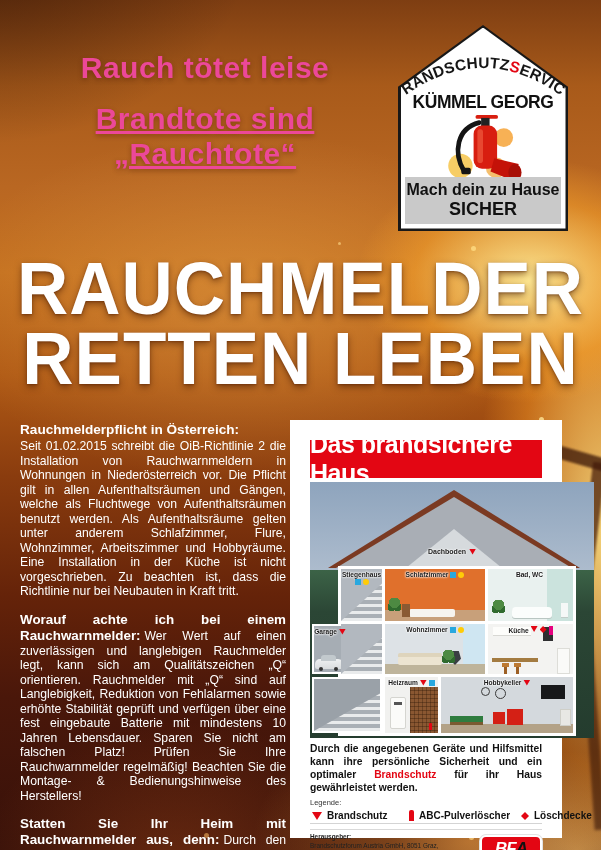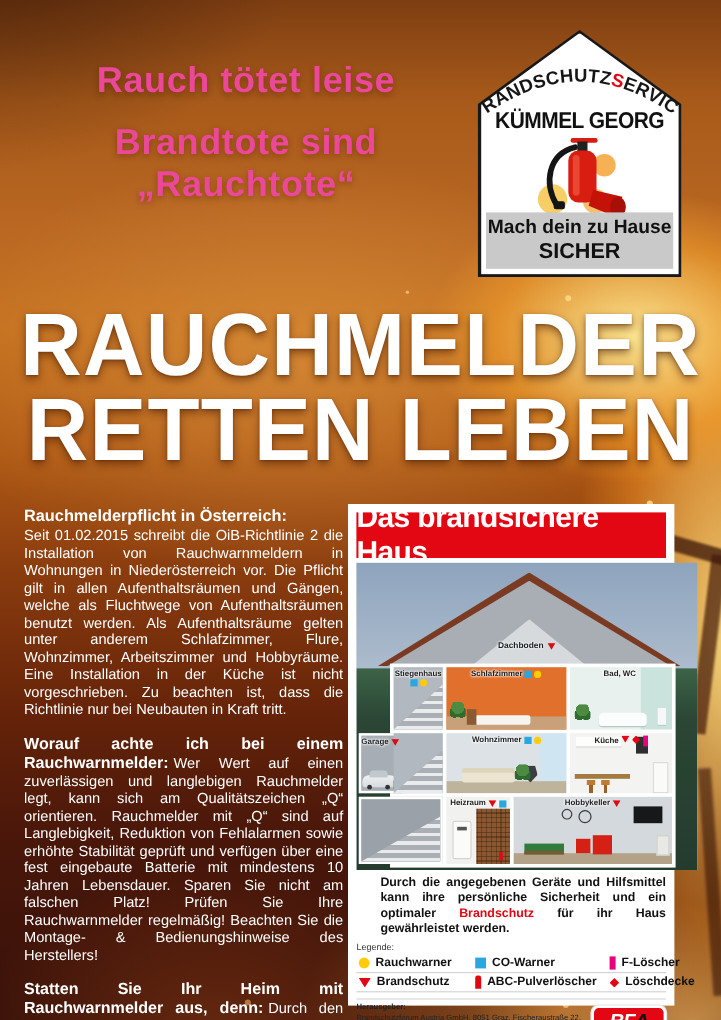--- a/index.html
+++ b/index.html
@@ -25,21 +25,21 @@
   .embers { left:0; top:0; width:3px; height:3px; border-radius:50%;
     box-shadow:472px 247px 0 1px rgba(255,220,130,.8), 515px 300px 0 0 rgba(255,200,110,.7),
     540px 418px 0 1px rgba(255,230,150,.8), 560px 520px 0 0 rgba(255,190,90,.6),
     120px 648px 0 0 rgba(255,170,80,.5), 205px 834px 0 1px rgba(255,190,100,.55),
     470px 836px 0 1px rgba(255,215,130,.7), 338px 242px 0 0 rgba(255,220,140,.6); }
 
   
   .tagline { position:absolute; z-index:2; left:30px; top:50px; width:350px; text-align:center;
     color:#ec4899; font-weight:bold; text-shadow:0 2px 5px rgba(80,30,0,.45); }
   .tagline p { font-size:30px; line-height:1.17; letter-spacing:.5px; }
-  .tagline .t2 { margin-top:16px; }
+  .tagline .t2 { margin-top:16px;text-decoration:underline; }
 
   
   .badge { position:absolute; z-index:2; right:33px; top:25px; width:170px; height:206px;
     clip-path:polygon(0 30%,50% 0,100% 30%,100% 100%,0 100%); background:#181818; }
   .badge-inner { position:absolute; inset:2.5px; clip-path:polygon(0 30%,50% 0,100% 30%,100% 100%,0 100%); background:#fff; }
   .badge svg.arc { position:absolute; left:3px; top:12px; width:164px; height:60px; }
   .badge .owner { position:absolute; top:66px; left:0; right:0; text-align:center; font-size:19px;
     font-weight:bold; color:#111; transform:scaleX(.92); letter-spacing:-.5px; }
   .badge svg.exting { position:absolute; left:38px; top:88px; width:94px; height:70px; }
   .badge .slogan { position:absolute; left:7px; right:7px; bottom:7px; height:47px; background:#c9c9c9;
@@ -54,21 +54,21 @@
 
   
   .leftcol { position:absolute; z-index:2; left:20px; top:422px; width:266px; color:#fff; }
   .leftcol h3 { font-size:13.6px; font-weight:bold; margin-bottom:2px; }
   .leftcol p { font-size:12.2px; line-height:1.19; text-align:justify; }
   .leftcol .art { margin-bottom:13px; }
   .inline-head { font-size:13.4px; font-weight:bold; margin-right:4px; }
 
   
   .panel { position:absolute; z-index:2; left:290px; top:420px; width:272px; height:418px;
-    background:#fff; padding:7px; }
+    background:#fff; padding:20px; }
   .panel-title { background:#e30613; color:#fff; font-weight:bold; font-size:25px; height:38px;
     display:flex; align-items:center; justify-content:center; letter-spacing:-.5px; }
 
   
   .scene { position:relative; width:284px; height:256px; margin-top:4px; overflow:hidden;
     background:linear-gradient(180deg,#8ea4bd 0%,#b6c3d2 45%,#cfd8e0 70%); }
   .ground { position:absolute; left:0; right:0; top:88px; bottom:0;
     background:linear-gradient(180deg,#3c6347 0%,#2b4635 25%,#243c2e 100%); }
   .roof-outer { position:absolute; left:18px; top:8px; width:252px; height:78px;
     clip-path:polygon(50% 0,100% 100%,0 100%); background:#7b3a22; }
@@ -153,21 +153,21 @@
   .pool { position:absolute; left:9px; bottom:8px; width:33px; height:9px; background:#2e7c3e; border-bottom:3px solid #7a5a30; }
   .chair { position:absolute; background:#d42015; }
   .c1 { left:52px; bottom:9px; width:12px; height:12px; } .c2 { left:66px; bottom:8px; width:16px; height:16px; }
   .tv { position:absolute; right:8px; top:8px; width:24px; height:14px; background:#17181a; }
   .shelf { position:absolute; right:2px; bottom:7px; width:11px; height:17px; background:#e8e8e4; border:1px solid #cfcfc8; }
   .bike { position:absolute; left:40px; top:10px; width:9px; height:9px; border:1px solid #3a3a3a; border-radius:50%;
     box-shadow:11px 0 0 -1px rgba(0,0,0,0), 0 0 0 0 rgba(0,0,0,0); }
   .bike::after { content:""; position:absolute; left:13px; top:0; width:9px; height:9px; border:1px solid #3a3a3a; border-radius:50%; }
 
   
-  .caption { margin-top:5px; font-size:10.3px; font-weight:bold; line-height:1.25; color:#111; text-align:justify;margin-left:20px; }
+  .caption { margin-top:5px; font-size:10.3px; font-weight:bold; line-height:1.25; color:#111; text-align:justify; }
   .caption .hl { color:#e30613; }
   .lg-title { margin:4px 0 1px; font-size:7.5px; color:#333; }
   .legend-row { display:grid; grid-template-columns:97px 112px 70px; align-items:center;
     height:16px; border-bottom:1px solid #d4d4d4; }
   .lg-item { display:flex; align-items:center; gap:5px; padding-left:2px; }
   .lg-label { font-size:10px; font-weight:bold; color:#111; white-space:nowrap; }
   .lg-ic { display:flex; align-items:center; }
   .lg-ic .mk { width:9px; height:9px; }
   .lg-ic .mk-hitzemelder { width:10px; height:8px; }
   .lg-ic .mk-f-loescher { width:5px; height:11px; }
@@ -379,40 +379,20 @@
       </div>
     </div>
   </div>
 
   <p class="caption"><span>Durch die angegebenen Geräte und Hilfsmittel kann ihre persönliche Sicherheit und ein optimaler </span><span class="hl">Brandschutz</span><span> für ihr Haus gewährleistet werden.</span></p>
 
   <div class="lg-title">Legende:</div>
   <div class="legend-row">
     <div class="lg-item">
       <span class="lg-ic">
-          <span class="mk mk-rauchwarner"></span>
-        </span>
-      <span class="lg-label">Rauchwarner</span>
-    </div>
-    <div class="lg-item">
-      <span class="lg-ic">
-          <span class="mk mk-co-warner"></span>
-        </span>
-      <span class="lg-label">CO-Warner</span>
-    </div>
-    <div class="lg-item">
-      <span class="lg-ic">
-          <span class="mk mk-f-loescher"></span>
-        </span>
-      <span class="lg-label">F-Löscher</span>
-    </div>
-  </div>
-  <div class="legend-row">
-    <div class="lg-item">
-      <span class="lg-ic">
           <span class="mk mk-hitzemelder"></span>
         </span>
       <span class="lg-label">Brandschutz</span>
     </div>
     <div class="lg-item">
       <span class="lg-ic">
           <span class="mk mk-abc-pulverloescher"></span>
         </span>
       <span class="lg-label">ABC-Pulverlöscher</span>
     </div>

